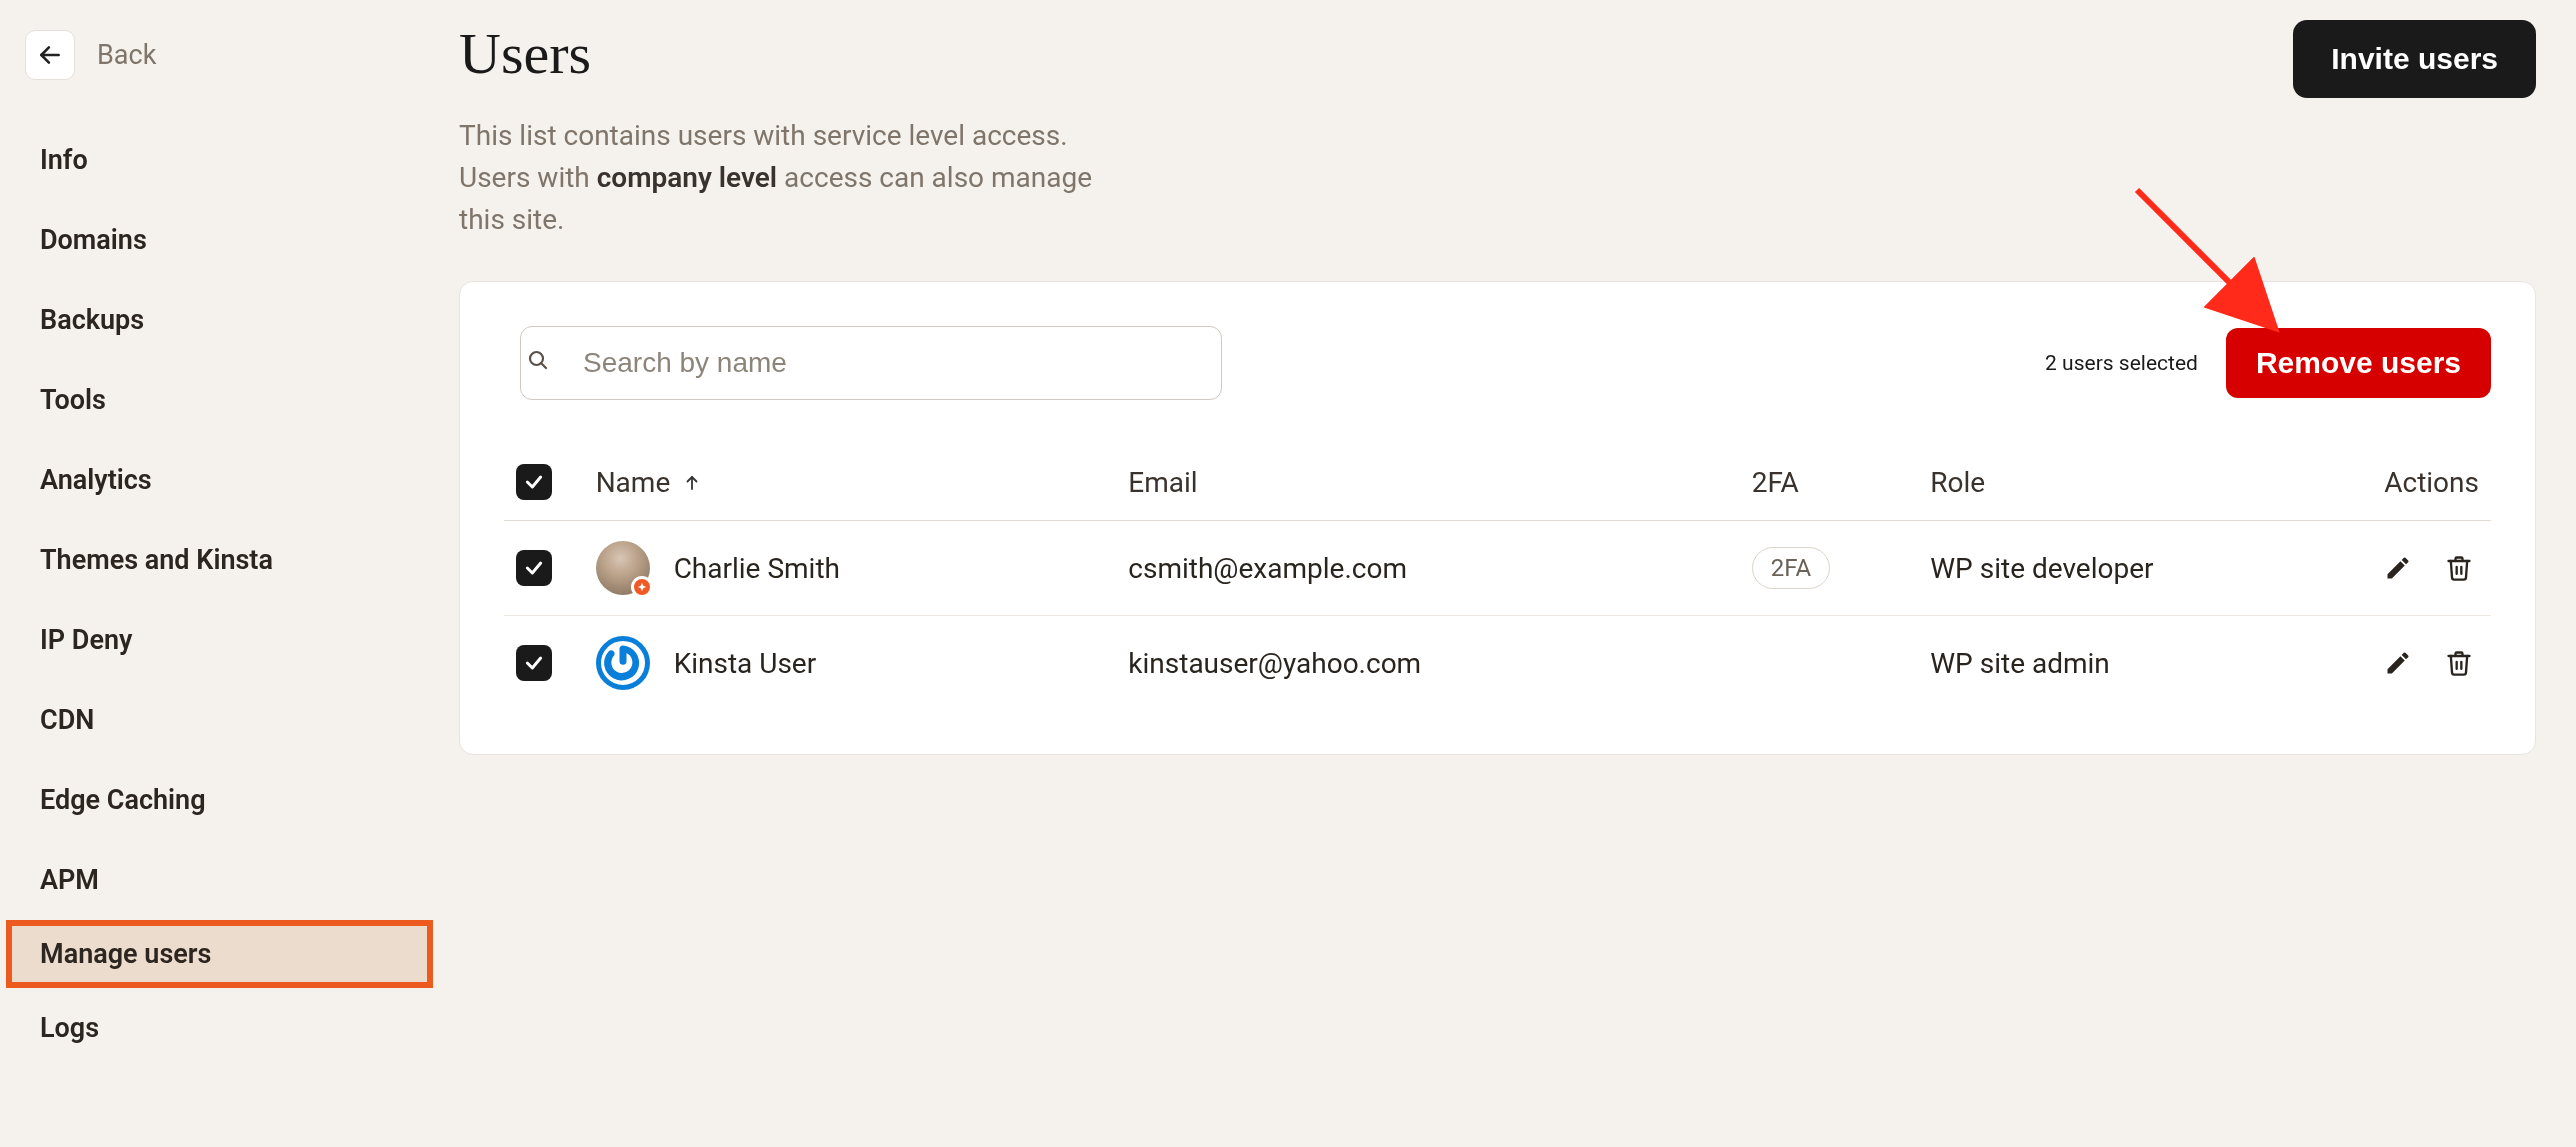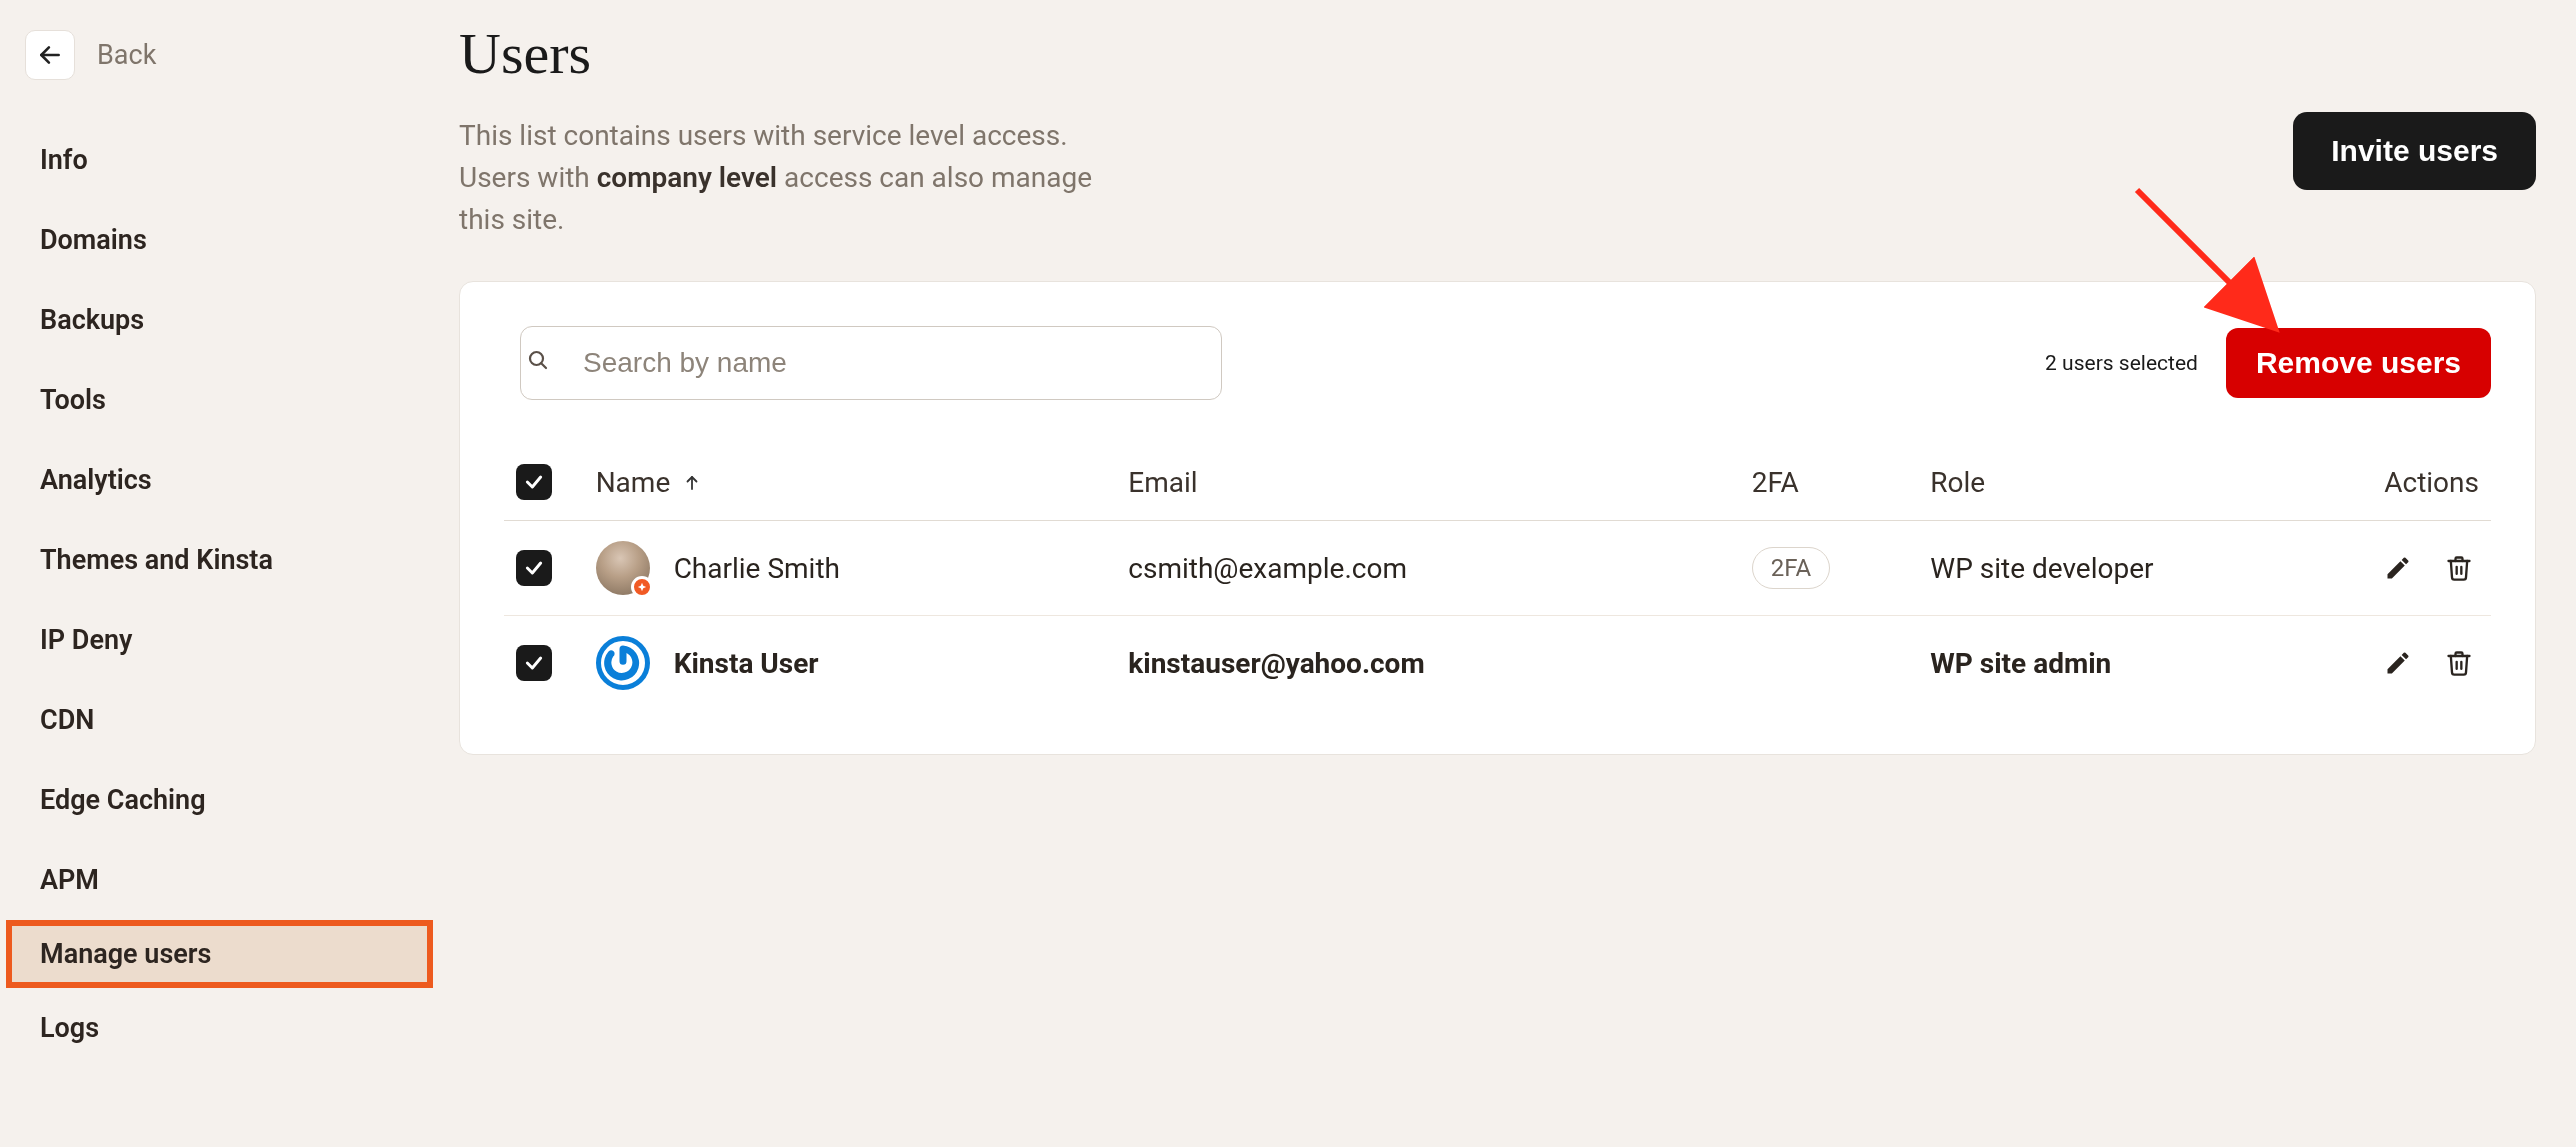--- a/index.html
+++ b/index.html
@@ -46,21 +46,21 @@
     margin: 0 6px 0 6px;
     padding: 12px 28px;
   }
 
   .main {
     flex: 1;
     padding: 20px 40px 40px 20px;
     position: relative;
   }
   .header-row {
-    display: flex; justify-content: space-between; align-items: center; gap: 48px;
+    display: flex; justify-content: space-between; align-items: flex-start; gap: 48px;
   }
   .page-title {
     font-family: Georgia, "Times New Roman", serif;
     font-size: 58px;
     font-weight: 500;
     color: #1a1a1a;
     margin-bottom: 28px;
   }
   .page-desc {
     color: #7f756b;
@@ -133,21 +133,21 @@
     border-bottom: 1px solid #e1dbd3;
   }
   thead th.actions { text-align: right; }
   tbody td {
     padding: 20px 12px;
     border-bottom: 1px solid #eee7df;
     font-size: 28px;
     color: #2a241f;
     vertical-align: middle;
   }
-  tbody tr:last-child td { border-bottom: none; font-weight: bold; }
+  tbody tr:last-child td { border-bottom: none; }
   .checkbox {
     width: 36px; height: 36px;
     background: #1a1a1a;
     border-radius: 8px;
     display: inline-flex; align-items: center; justify-content: center;
     color: #fff;
   }
   .name-cell { display: flex; align-items: center; gap: 24px; }
   .avatar {
     width: 54px; height: 54px; border-radius: 50%;

